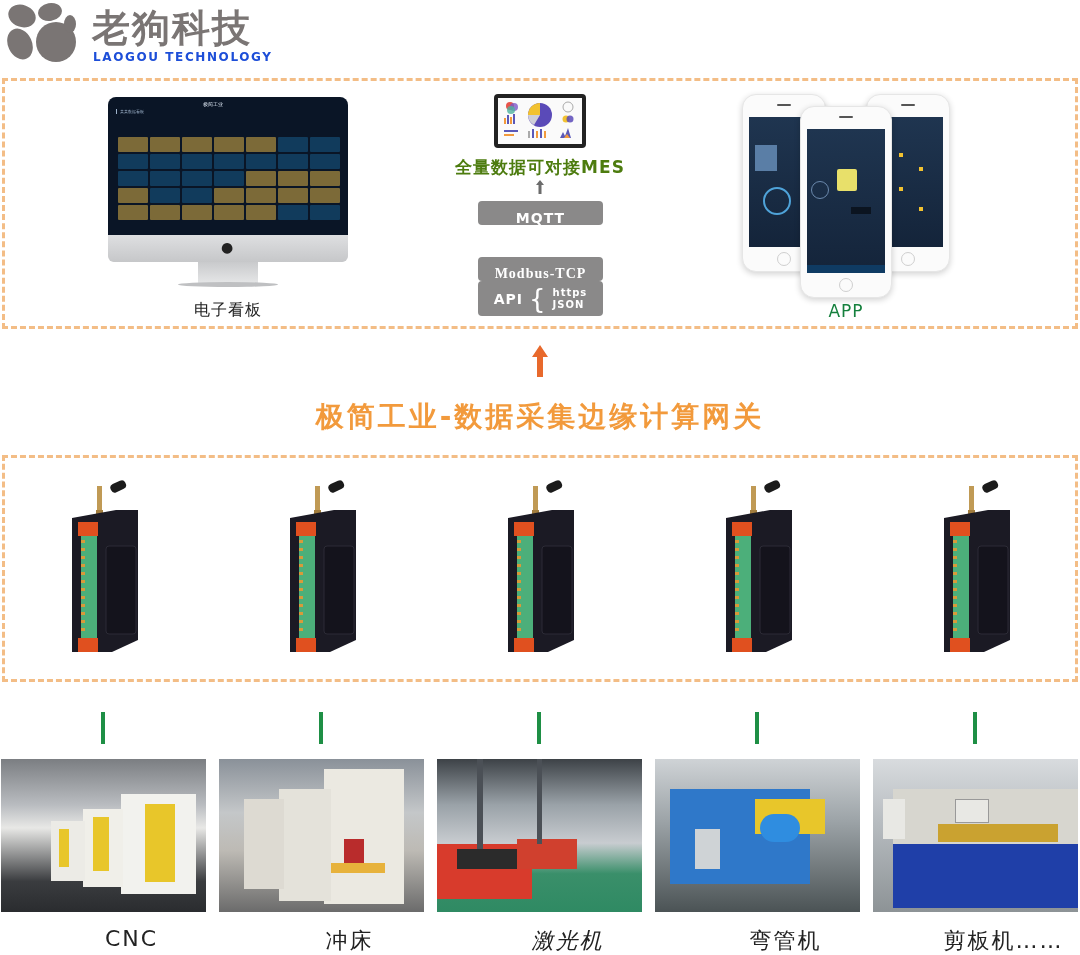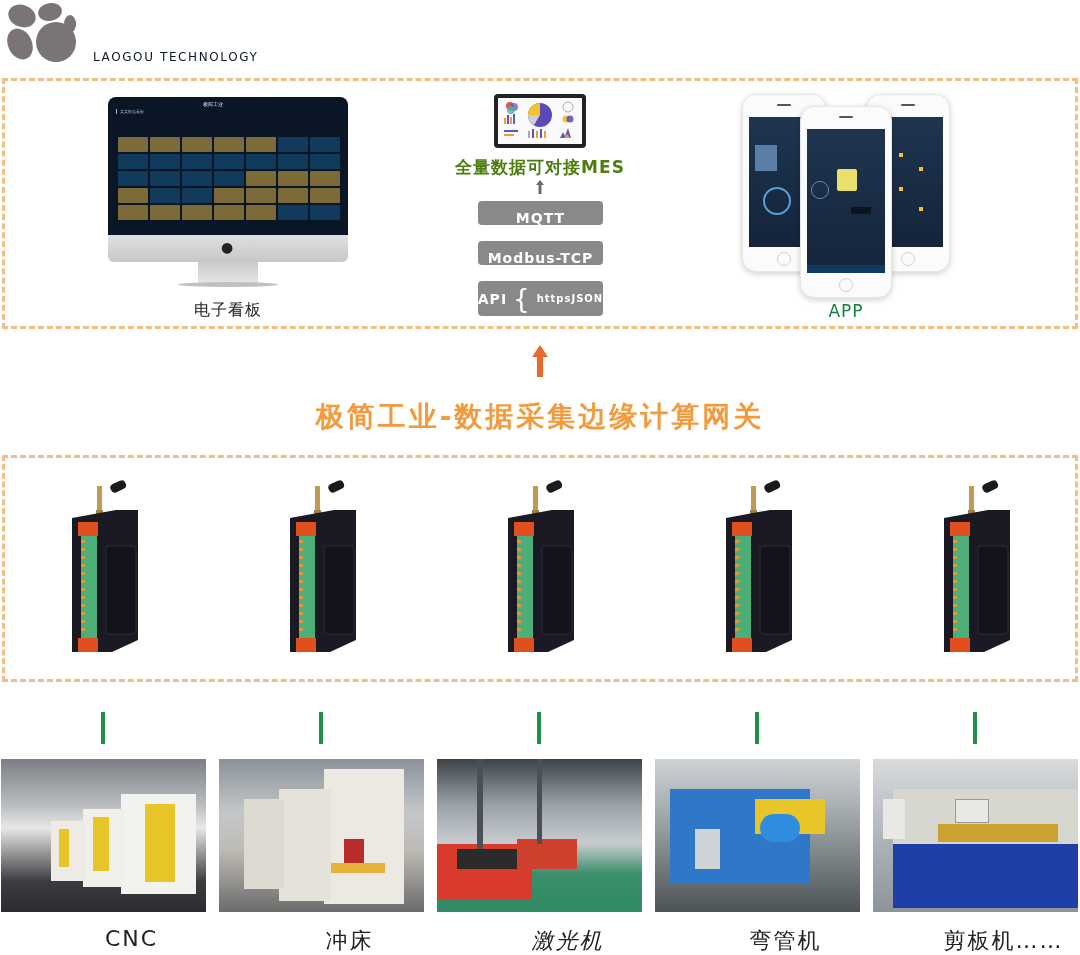--- a/index.html
+++ b/index.html
@@ -6,21 +6,21 @@
   body {
     width: 1080px; height: 955px; background: #ffffff; position: relative; overflow: hidden;
     font-family: "DejaVu Sans", "Liberation Sans", sans-serif;
   }
   .abs { position: absolute; }
 
   
   .logo { left: 4px; top: 2px; width: 270px; height: 64px; }
   .logo-mark { left: 0; top: 0; width: 78px; height: 62px; }
   .logo-cn { left: 88px; top: 4px; font-size: 38px; font-weight: bold; color: #7a7574; letter-spacing: 2px; line-height: 44px; }
-  .logo-en { left: 89px; top: 48px; font-size: 12px; color: #0f172a; letter-spacing: 1.6px; line-height: 14px; }
+  .logo-en { left: 89px; top: 48px; font-size: 12px; color: #1d4ed8; letter-spacing: 1.6px; line-height: 14px; font-weight: bold; }
   .frame-top { left: 2px; top: 78px; width: 1076px; height: 251px; border-style: dashed; border-width: 3px; border-color: #f3bd86; }
   .frame-mid { left: 2px; top: 455px; width: 1076px; height: 227px; border-style: dashed; border-width: 3px; border-color: #f3bd86; }
 
   
   .imac { left: 108px; top: 97px; width: 240px; height: 193px; }
   .imac-body { left: 0; top: 0; width: 240px; height: 165px; background: linear-gradient(#e9e9ea, #cfd0d2); border-radius: 8px; }
   .imac-screen { left: 0; top: 0; width: 240px; height: 138px; background: #0a1526; border-radius: 8px 8px 0 0; padding: 4px 6px; overflow: hidden; }
   .imac-chin { left: 0; top: 138px; width: 240px; height: 27px; background: linear-gradient(#dedfe1, #c6c7c9); border-radius: 0 0 6px 6px; }
   .apple { left: 112px; top: 142px; width: 14px; height: 16px; color: #222; font-size: 14px; line-height: 16px; text-align: center; }
   .imac-neck { left: 90px; top: 165px; width: 60px; height: 22px; background: linear-gradient(#c9cacc, #e6e7e8); }
@@ -32,25 +32,25 @@
   .tile.gold { background: #7c6a38; }
   .tile.blue { background: #113b5c; }
 
   
   .tablet { left: 494px; top: 94px; width: 92px; height: 54px; background: #222; border-radius: 4px; padding: 4px; }
   .tablet-screen { width: 100%; height: 100%; background: #fafafa; position: relative; overflow: hidden; }
   .mes-label { left: 430px; top: 156px; width: 220px; text-align: center; font-size: 17px; font-weight: bold; color: #4d7c0f; letter-spacing: 1px; }
   .small-arrow { left: 536px; top: 180px; width: 8px; height: 14px; }
   .proto-box { left: 478px; width: 125px; height: 24px; background: #8a8989; border-radius: 4px; color: #fff; font-weight: bold; text-align: center; font-size: 14px; letter-spacing: 1px; line-height: 34px; }
   .proto-mqtt { top: 201px; }
-  .proto-modbus { top: 241px; }
+  .proto-modbus { top: 257px; font-family: Liberation Serif, serif; }
   .proto-api { top: 281px; height: 35px; }
   .api-wrap { display: flex; align-items: center; justify-content: center; height: 100%; gap: 6px; }
   .api-brace { font-size: 26px; font-weight: normal; line-height: 30px; }
-  .api-list { display: flex; flex-direction: row; line-height: 12px; font-size: 10px; text-align: left; }
+  .api-list { display: flex; flex-direction: column; line-height: 12px; font-size: 10px; text-align: left; }
 
   
   .phone { background: #fbfbfb; border-radius: 14px; box-shadow: 0 2px 6px rgba(0,0,0,0.18); border: 1px solid #e6e6e6; }
   .phone-screen { position: absolute; left: 6px; top: 22px; right: 6px; bottom: 24px; background: linear-gradient(#1f3550, #14243a); overflow: hidden; }
   .phone-btn { position: absolute; left: 50%; bottom: 5px; width: 14px; height: 14px; margin-left: -7px; border: 1px solid #cfcfcf; border-radius: 50%; }
   .phone-speaker { position: absolute; left: 50%; top: 9px; width: 14px; height: 2px; margin-left: -7px; background: #555; border-radius: 1px; }
   .phone-left { left: 742px; top: 94px; width: 84px; height: 178px; }
   .phone-right { left: 866px; top: 94px; width: 84px; height: 178px; }
   .phone-center { left: 800px; top: 106px; width: 92px; height: 192px; }
   .app-label { left: 800px; top: 301px; width: 92px; text-align: center; font-size: 17px; color: #15803d; letter-spacing: 1px; }
@@ -75,20 +75,21 @@
 <body>
 
 <div class="abs logo">
   <svg class="abs logo-mark" viewBox="0 0 78 62">
     <ellipse cx="18" cy="14" rx="14" ry="11" fill="#7a7574" transform="rotate(20 18 14)"></ellipse>
     <ellipse cx="46" cy="10" rx="12" ry="9" fill="#7a7574" transform="rotate(-10 46 10)"></ellipse>
     <ellipse cx="16" cy="42" rx="12" ry="16" fill="#7a7574" transform="rotate(-25 16 42)"></ellipse>
     <ellipse cx="52" cy="40" rx="20" ry="20" fill="#7a7574"></ellipse>
     <ellipse cx="66" cy="22" rx="6" ry="9" fill="#7a7574"></ellipse>
   </svg>
+  <div class="abs logo-cn">老狗科技</div>
   <div class="abs logo-en">LAOGOU TECHNOLOGY</div>
 </div>
 
 <div class="abs frame-top"></div>
 
 <div class="abs imac">
   <div class="abs imac-body"></div>
   <div class="abs imac-screen">
     <div class="abs dash-title">极简工业</div>
     <div class="abs dash-sub">某某数据看板</div>

